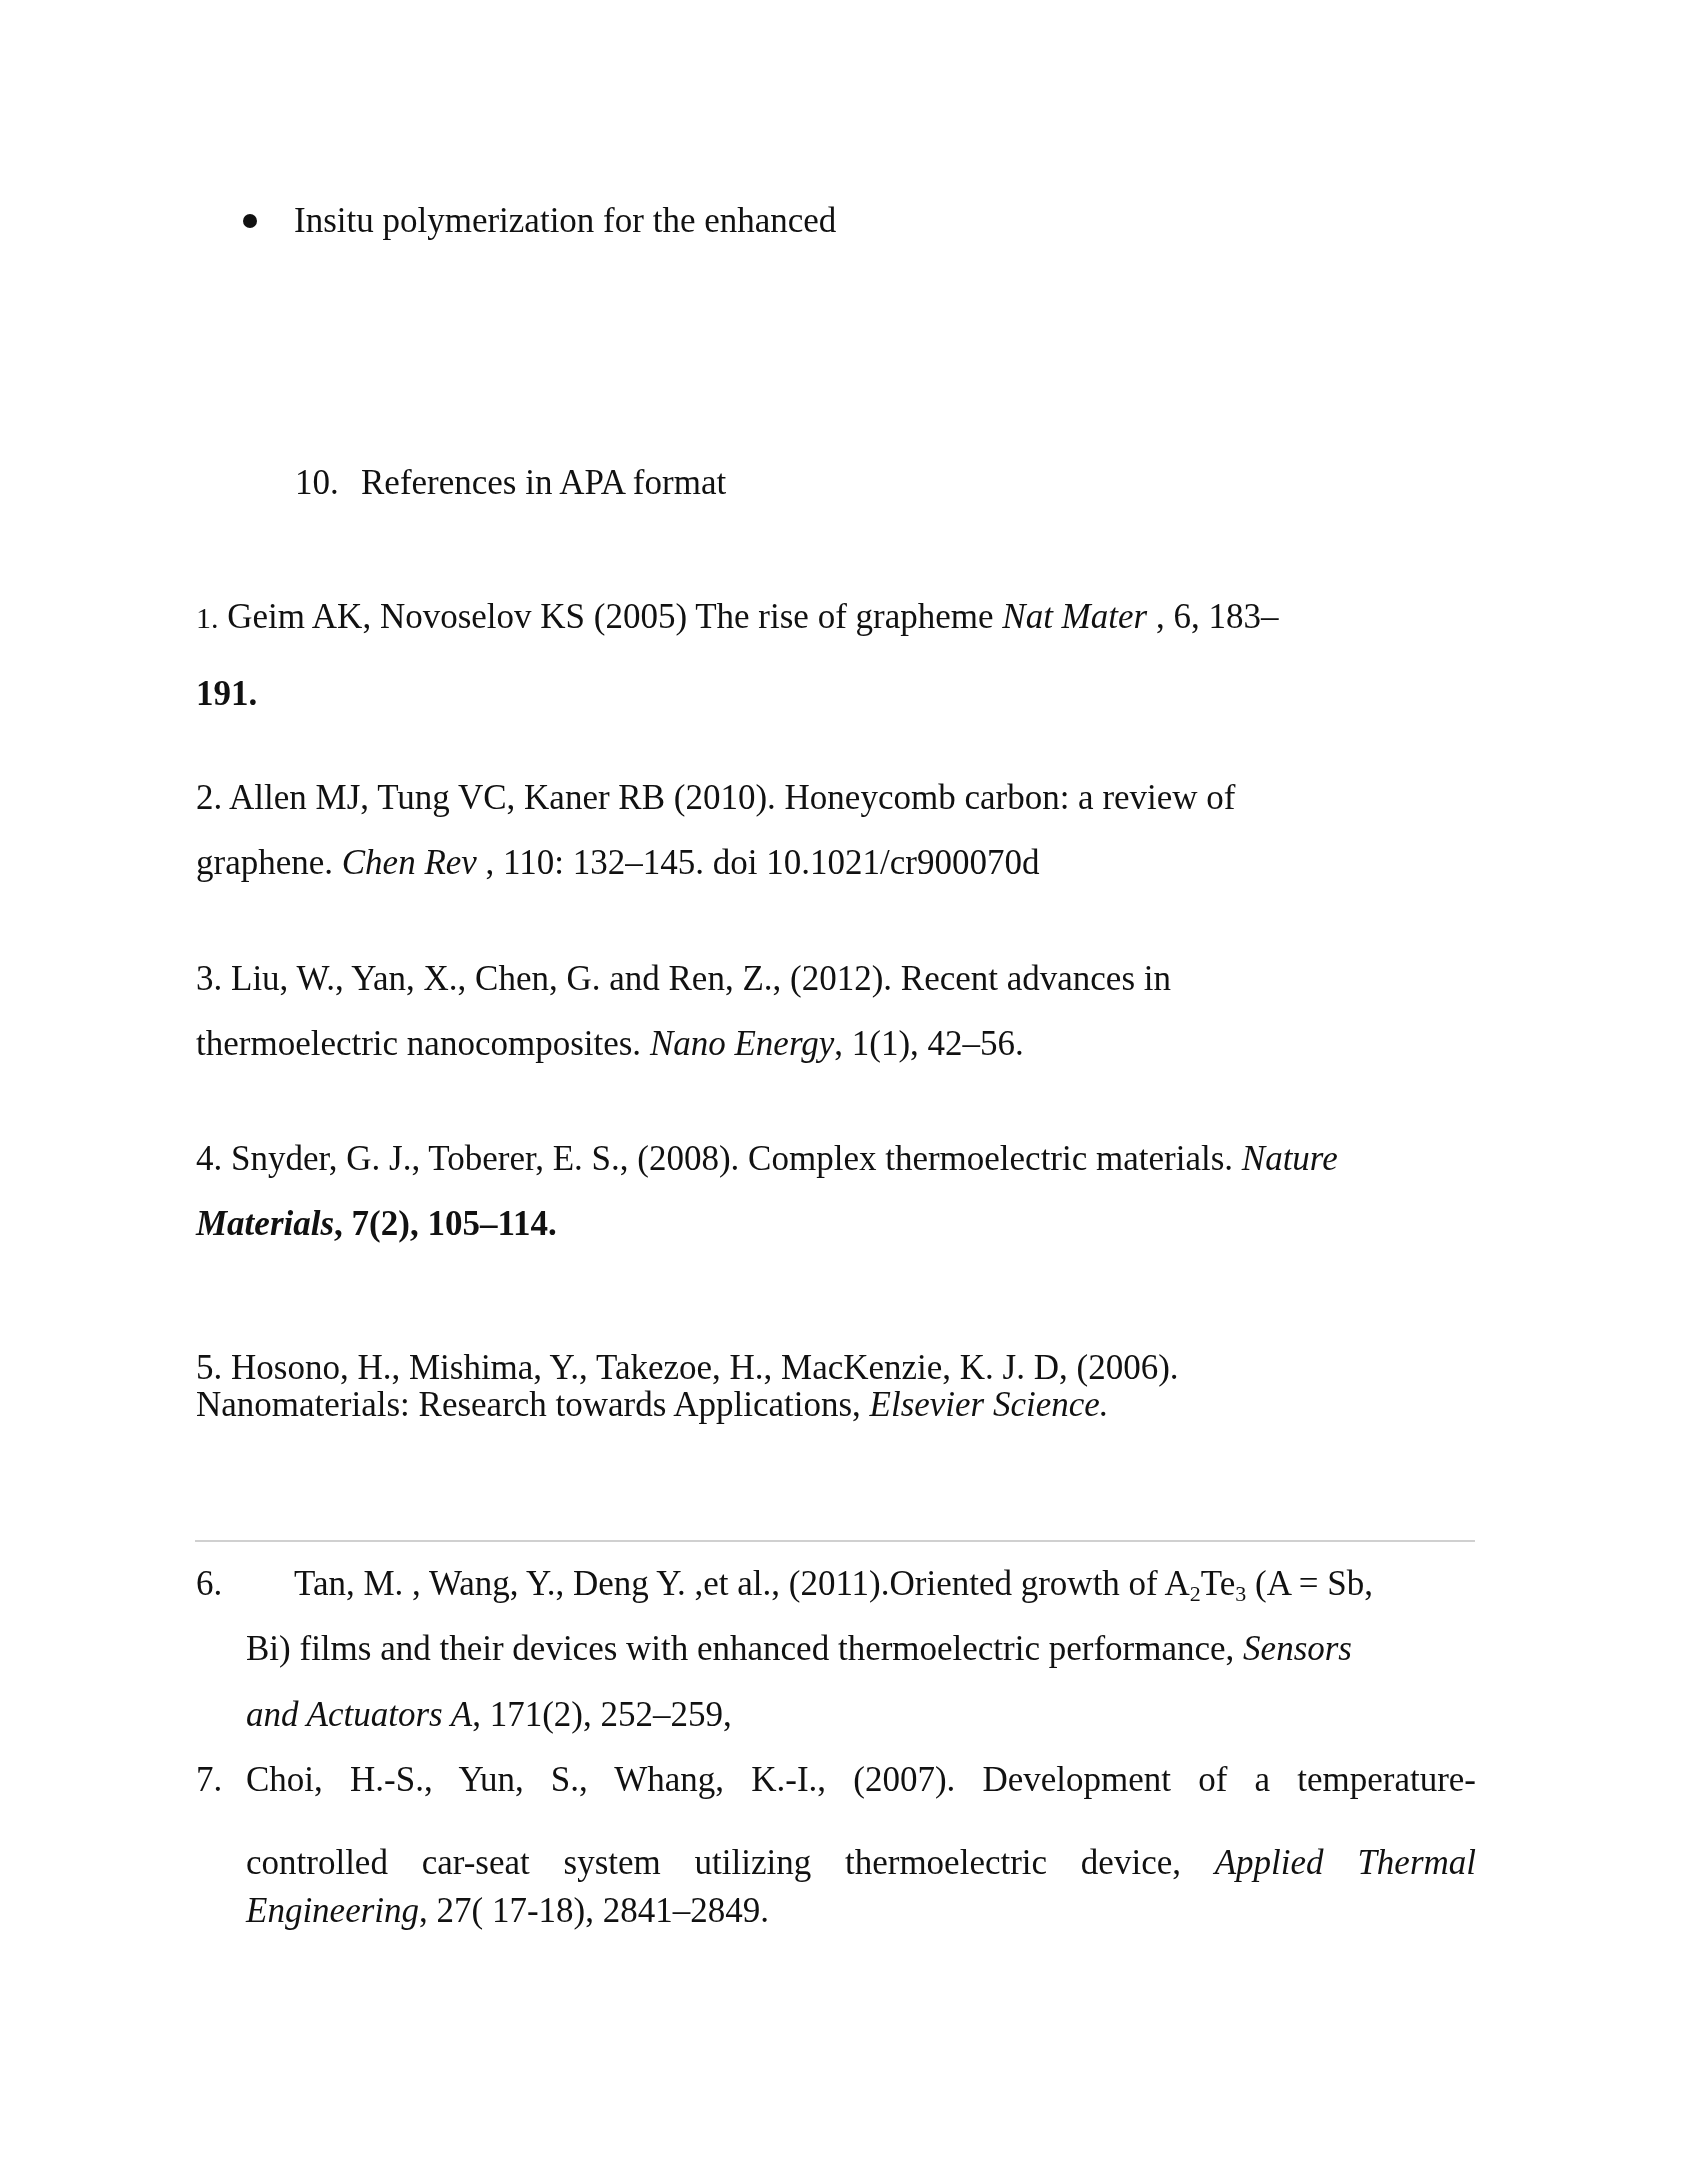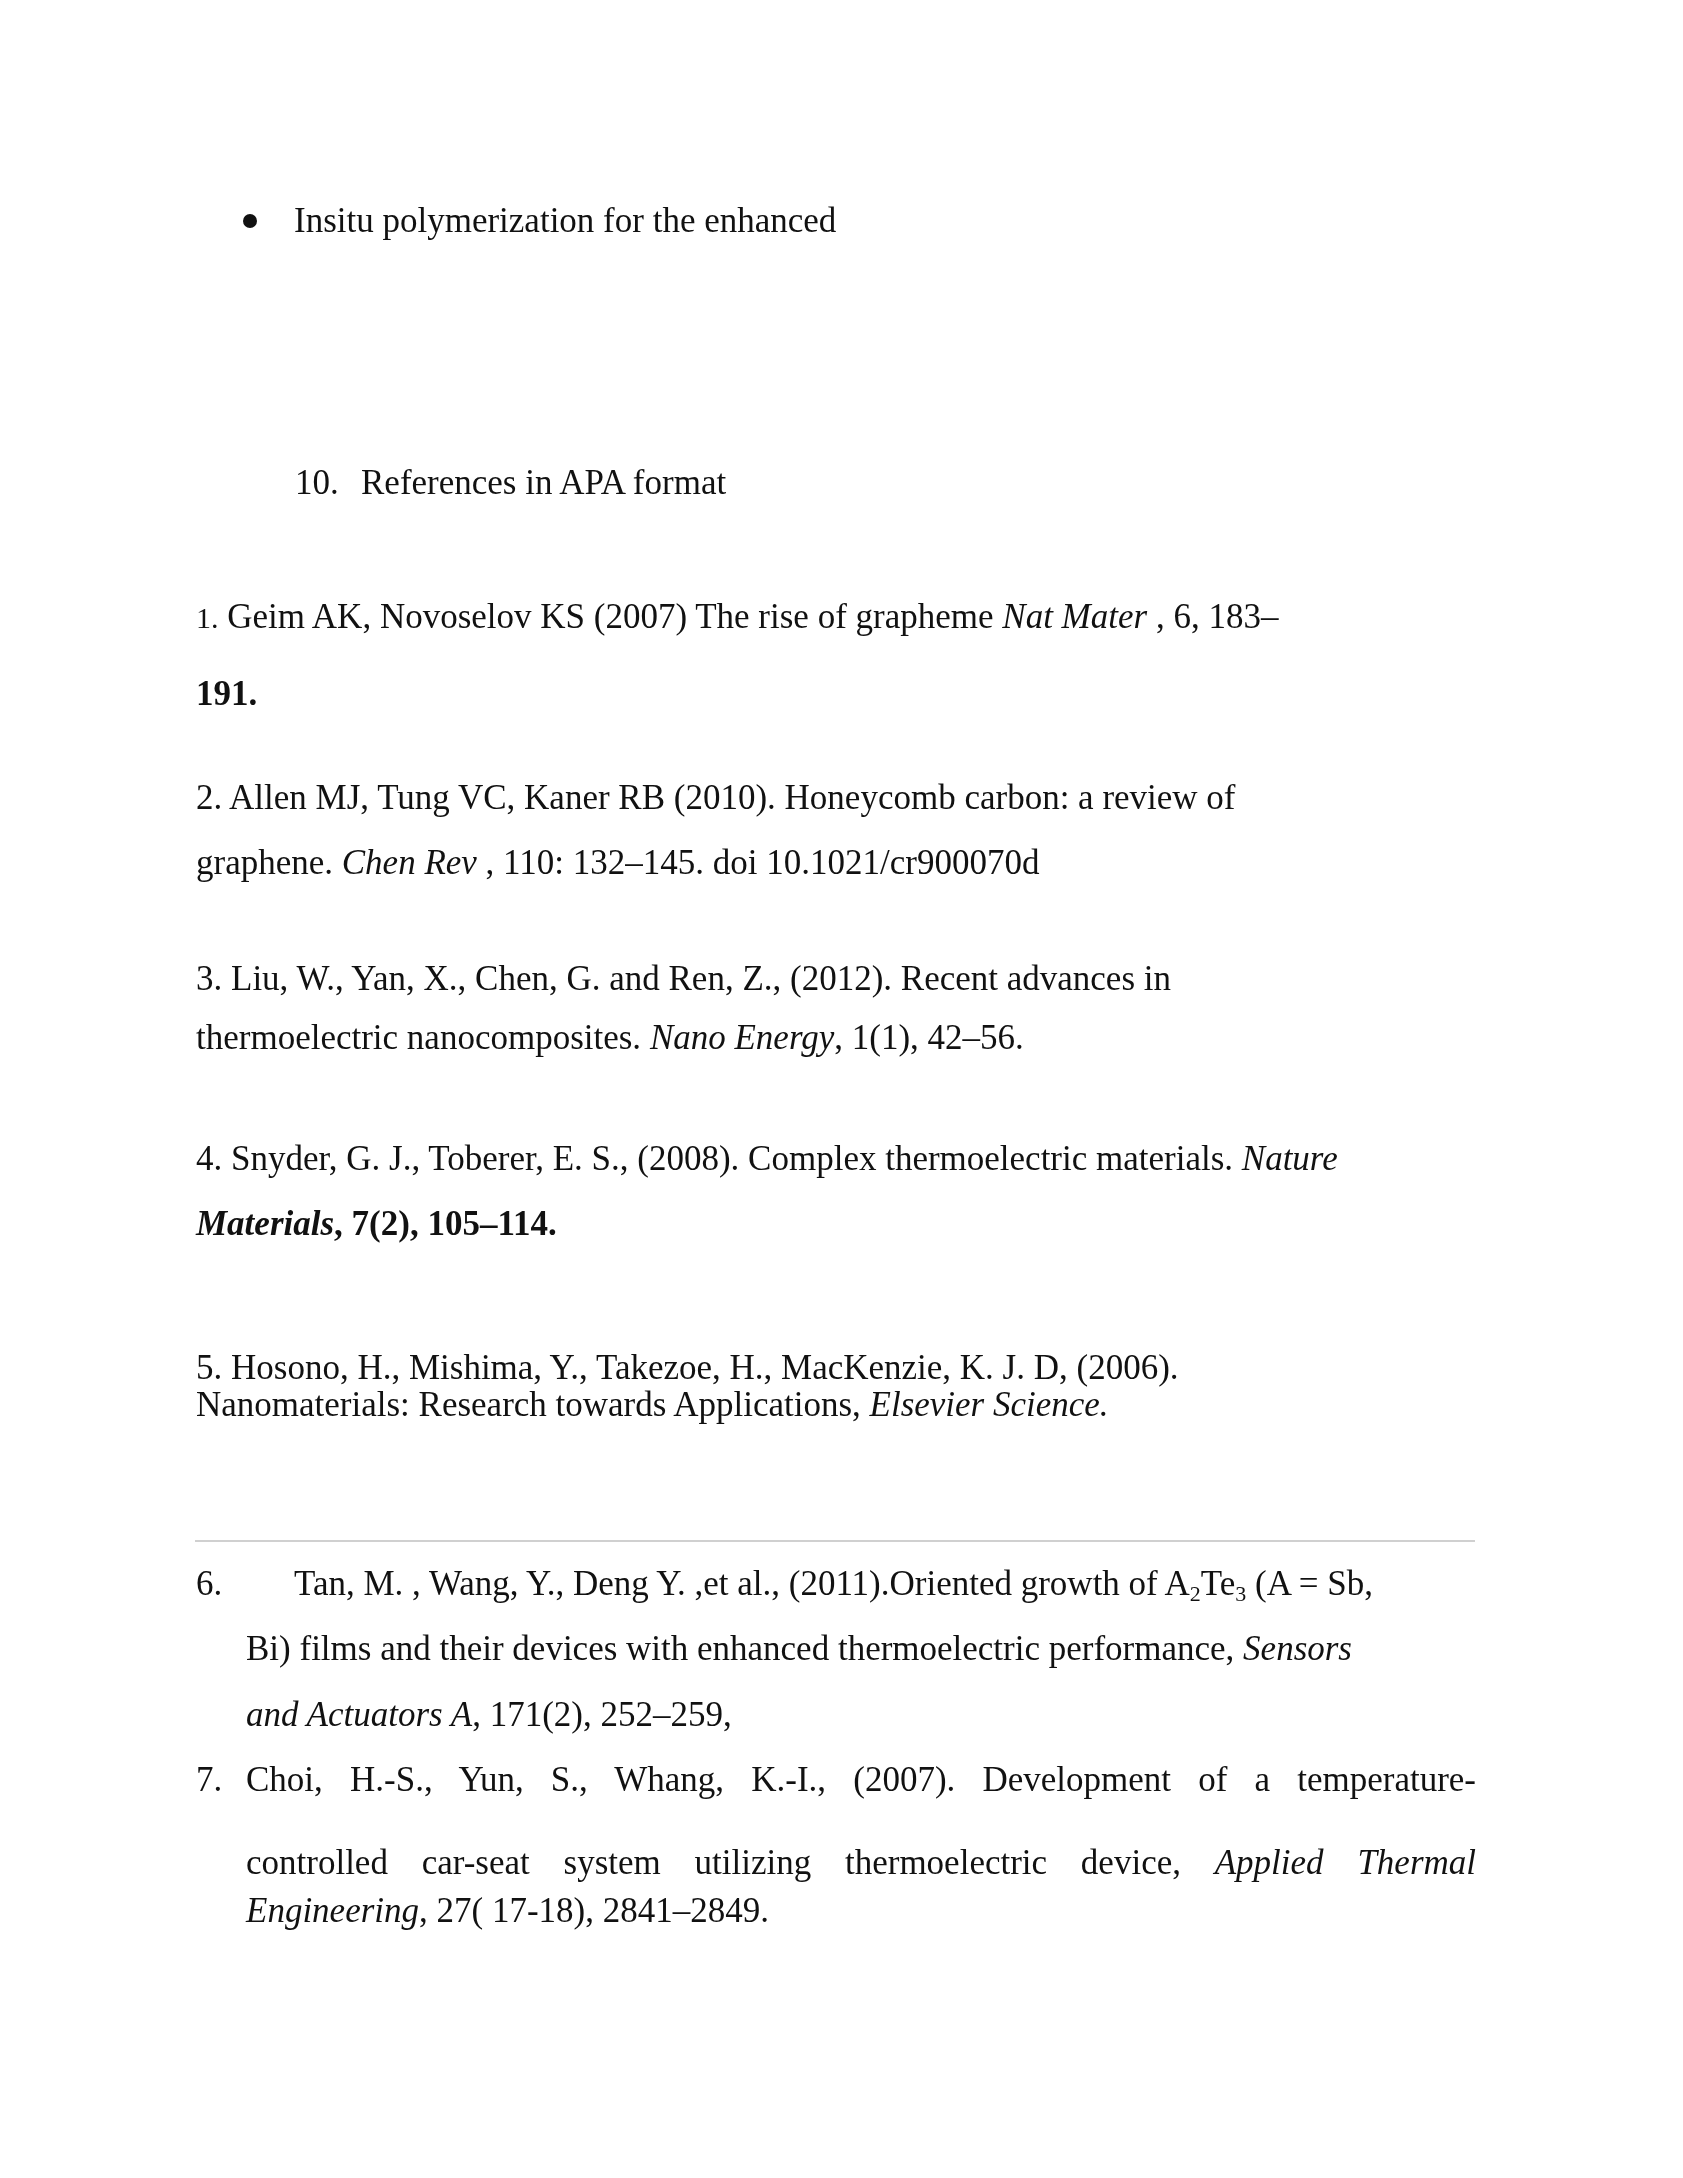--- a/index.html
+++ b/index.html
@@ -35,32 +35,32 @@
 <body>
 
 <div class="bullet-dot"></div>
 <div class="abs bullet-text">Insitu polymerization for the enhanced</div>
 
 <div class="abs heading">
   <span class="num">10.</span><span>References in APA format</span>
 </div>
 
 <div class="ref" style="top:599px;">
-  <div class="line" style="top:0;"><span class="num-small">1.</span> <span>Geim AK, Novoselov KS  (2007)  The rise of grapheme  </span><i>Nat Mater</i><span> , 6, 183–</span></div>
+  <div class="line" style="top:0;"><span class="num-small">1.</span> <span>Geim AK, Novoselov KS  (2005)  The rise of grapheme  </span><i>Nat Mater</i><span> , 6, 183–</span></div>
   <div class="line" style="top:77px;font-weight:bold;"><span>191.</span></div>
 </div>
 
 <div class="ref" style="top:780px;">
   <div class="line" style="top:0;"><span>2.</span> <span>Allen MJ, Tung VC, Kaner RB (2010). Honeycomb carbon: a review of</span></div>
   <div class="line" style="top:65px;"><span>graphene. </span><i>Chen Rev</i><span> , 110: 132–145. doi  10.1021/cr900070d</span></div>
 </div>
 
 <div class="ref" style="top:961px;">
   <div class="line" style="top:0;"><span>3.</span> <span>Liu, W., Yan, X., Chen, G. and Ren, Z., (2012).  Recent advances in</span></div>
-  <div class="line" style="top:59px;"><span>thermoelectric nanocomposites.  </span><i>Nano Energy</i><span>, 1(1),  42–56.</span></div>
+  <div class="line" style="top:65px;"><span>thermoelectric nanocomposites.  </span><i>Nano Energy</i><span>, 1(1),  42–56.</span></div>
 </div>
 
 <div class="ref" style="top:1141px;">
   <div class="line" style="top:0;"><span>4.</span> <span>Snyder, G. J.,  Toberer, E. S., (2008). Complex thermoelectric materials. </span><i>Nature</i></div>
   <div class="line" style="top:65px;font-weight:bold;"><i>Materials</i><span>, 7(2), 105–114.</span></div>
 </div>
 
 <div class="ref" style="top:1322px;">
   <div class="line" style="top:0;margin-top:28px;"><span>5.</span> <span>Hosono, H., Mishima, Y., Takezoe, H., MacKenzie, K. J. D, (2006).</span></div>
   <div class="line" style="top:65px;"><span>Nanomaterials: Research towards Applications, </span><i>Elsevier Science.</i></div>

